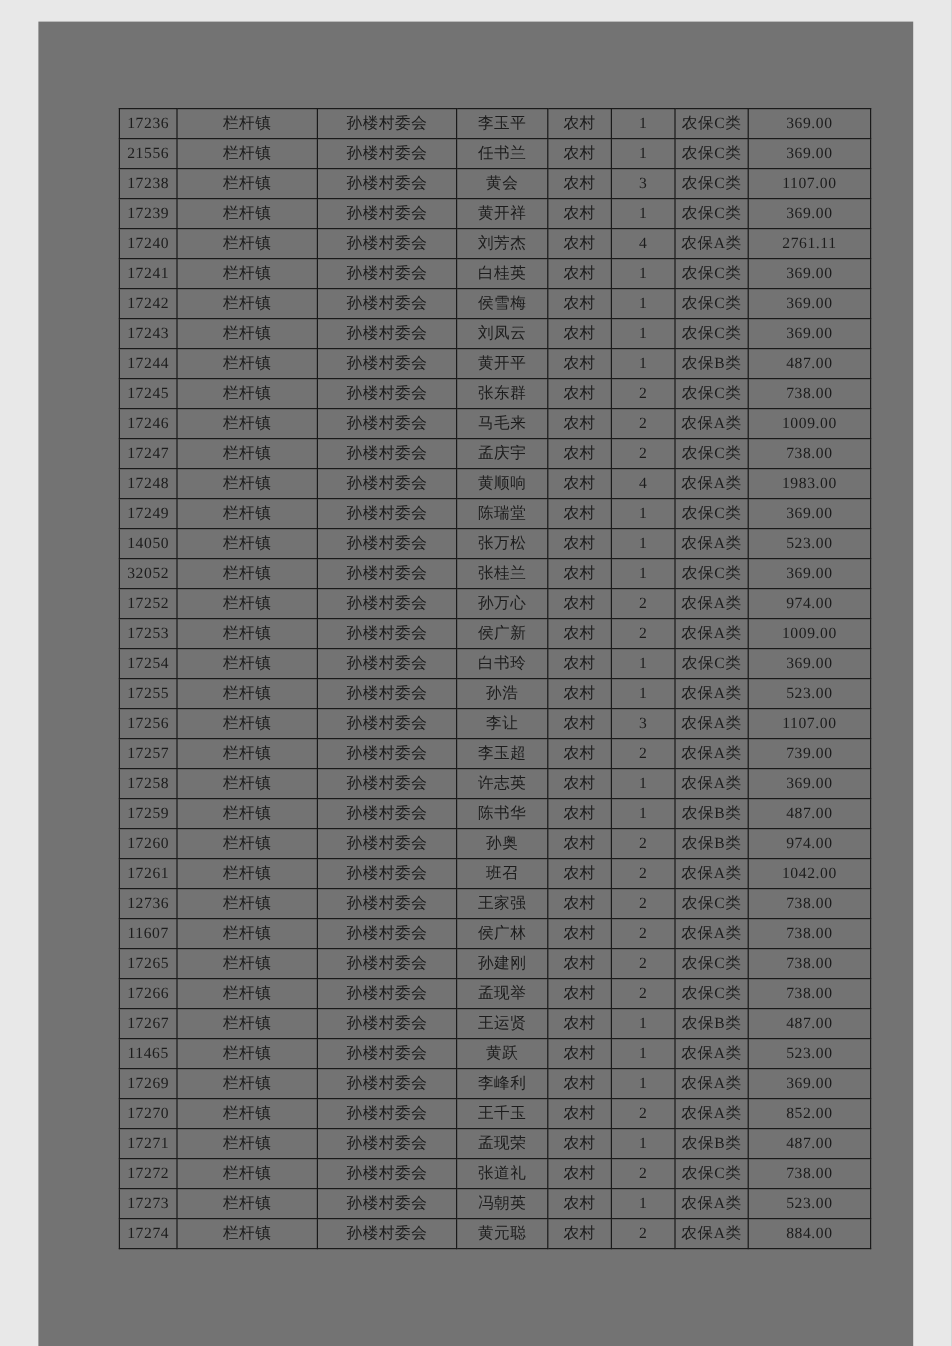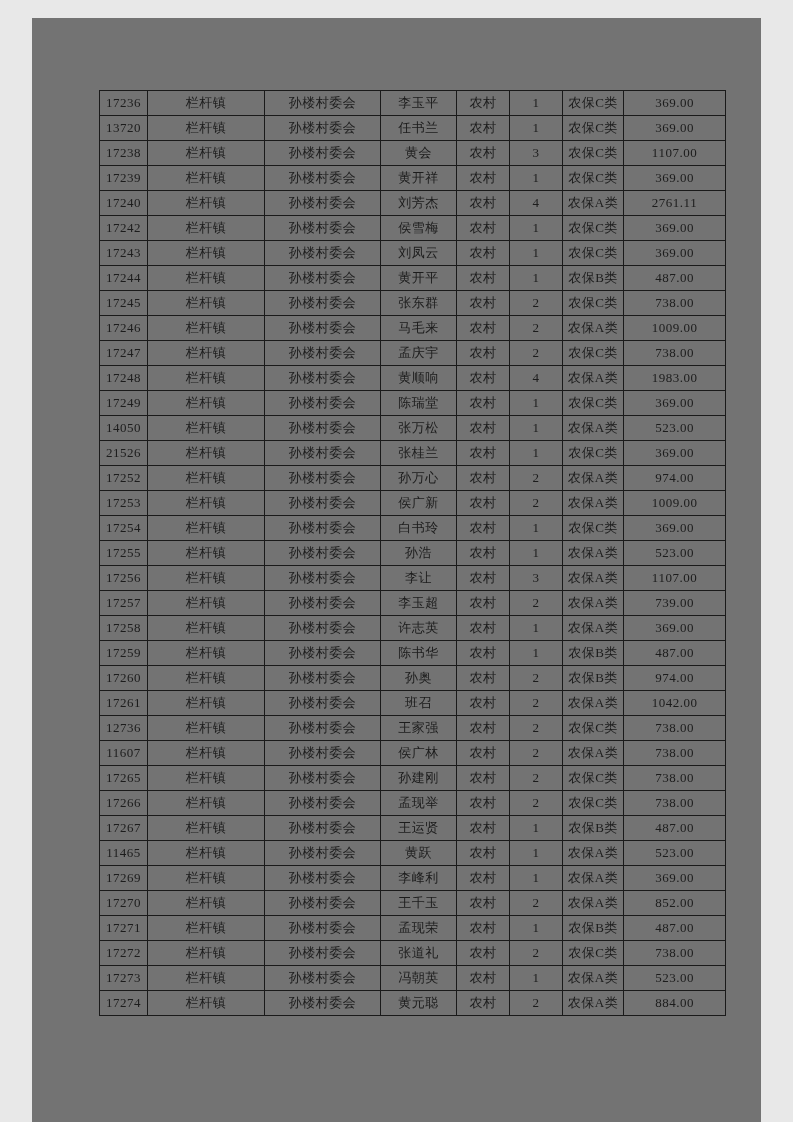--- a/index.html
+++ b/index.html
@@ -65,21 +65,21 @@
           <td>17236</td>
           <td>栏杆镇</td>
           <td>孙楼村委会</td>
           <td>李玉平</td>
           <td>农村</td>
           <td>1</td>
           <td>农保C类</td>
           <td>369.00</td>
         </tr>
         <tr>
-          <td>13720</td>
+          <td>21556</td>
           <td>栏杆镇</td>
           <td>孙楼村委会</td>
           <td>任书兰</td>
           <td>农村</td>
           <td>1</td>
           <td>农保C类</td>
           <td>369.00</td>
         </tr>
         <tr>
           <td>17238</td>
@@ -103,20 +103,30 @@
         </tr>
         <tr>
           <td>17240</td>
           <td>栏杆镇</td>
           <td>孙楼村委会</td>
           <td>刘芳杰</td>
           <td>农村</td>
           <td>4</td>
           <td>农保A类</td>
           <td>2761.11</td>
+        </tr>
+        <tr>
+          <td>17241</td>
+          <td>栏杆镇</td>
+          <td>孙楼村委会</td>
+          <td>白桂英</td>
+          <td>农村</td>
+          <td>1</td>
+          <td>农保C类</td>
+          <td>369.00</td>
         </tr>
         <tr>
           <td>17242</td>
           <td>栏杆镇</td>
           <td>孙楼村委会</td>
           <td>侯雪梅</td>
           <td>农村</td>
           <td>1</td>
           <td>农保C类</td>
           <td>369.00</td>
@@ -195,21 +205,21 @@
           <td>14050</td>
           <td>栏杆镇</td>
           <td>孙楼村委会</td>
           <td>张万松</td>
           <td>农村</td>
           <td>1</td>
           <td>农保A类</td>
           <td>523.00</td>
         </tr>
         <tr>
-          <td>21526</td>
+          <td>32052</td>
           <td>栏杆镇</td>
           <td>孙楼村委会</td>
           <td>张桂兰</td>
           <td>农村</td>
           <td>1</td>
           <td>农保C类</td>
           <td>369.00</td>
         </tr>
         <tr>
           <td>17252</td>

